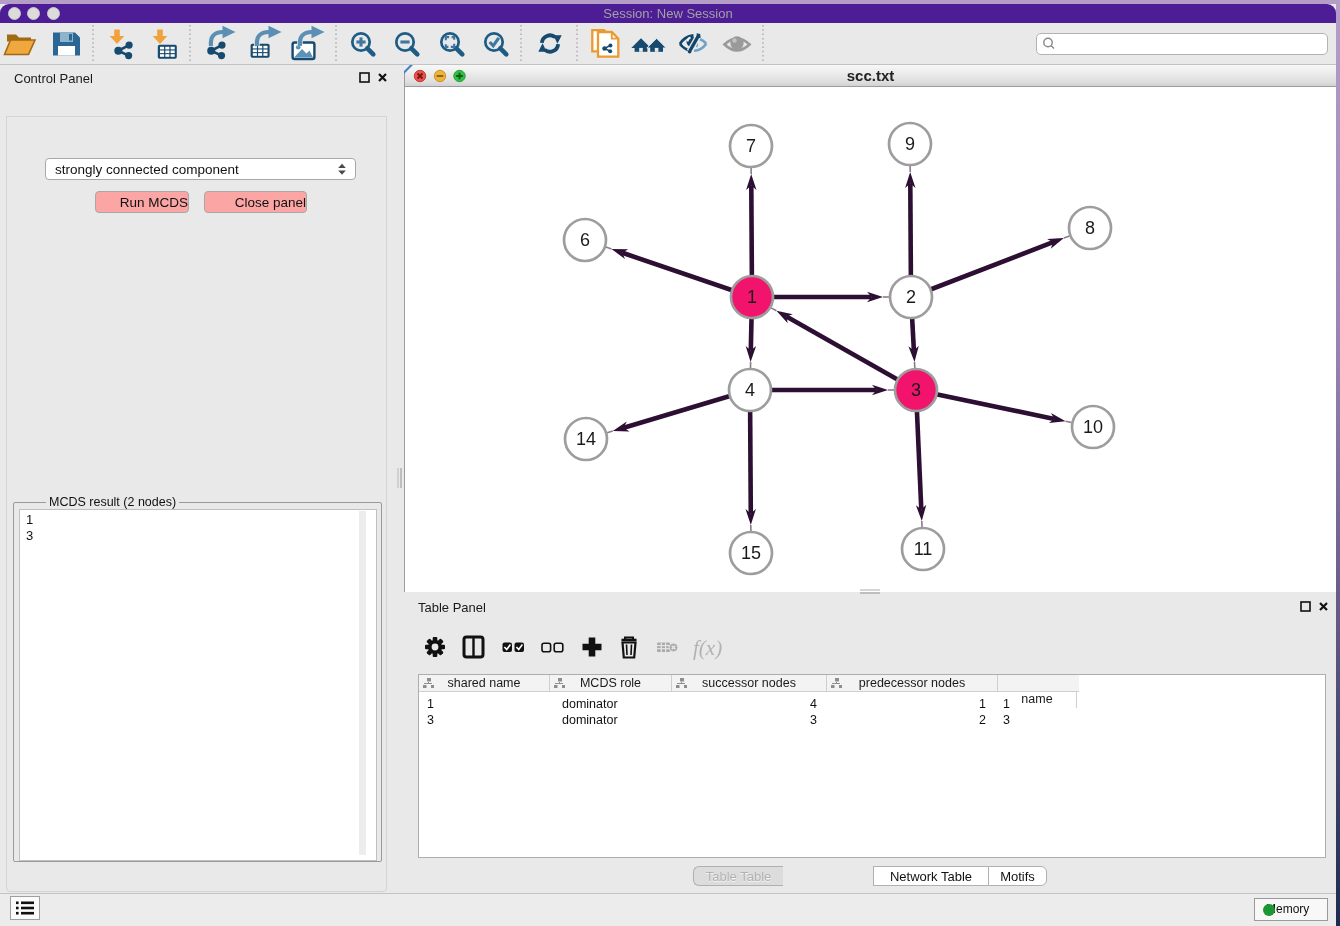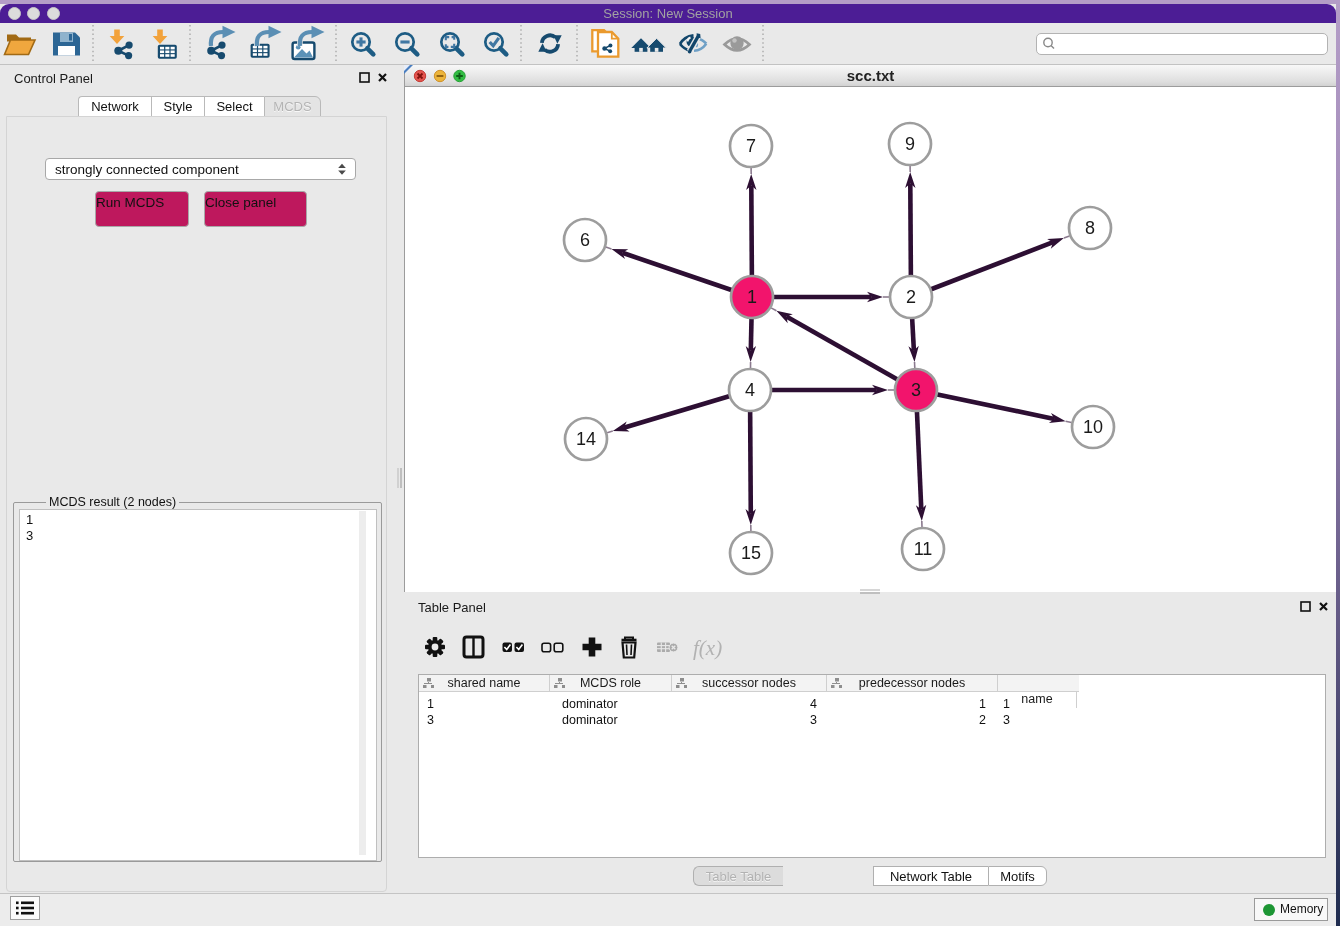--- a/index.html
+++ b/index.html
@@ -34,22 +34,22 @@
 .ctab { background:#fff; border:1px solid #b9b9b9; border-right:none; height:21px;
   text-align:center; font-size:13px; line-height:20px; color:#111; }
 .ctab:first-child { border-radius:4px 0 0 0; }
 .ctab:last-child { border-right:1px solid #b9b9b9; border-radius:0 6px 0 0; }
 .ctab.sel { background:#e4e4e4; color:#b4b4b4; text-shadow:0 1px 0 #f8f8f8; }
 #cpane { position:absolute; left:6px; top:51px; width:381px; height:776px;
   background:#e9e9e9; border:1px solid #d4d4d4; border-radius:0 0 4px 4px; }
 #dropdown { position:absolute; left:38px; top:41px; width:311px; height:22px; background:#fff;
   border:1px solid #a8a8a8; border-radius:4px; font-size:13.5px; line-height:21px;
   padding-left:9px; color:#111; }
-.cbtn { position:absolute; top:74px; height:36px; background:#be185d; border:1px solid #a8a8a8;
-  border-radius:4px; text-align:left; font-size:13.5px; line-height:21px; color:#111; }
+.cbtn { position:absolute; top:74px; height:22px; background:#fca5a5; border:1px solid #a8a8a8;
+  border-radius:4px; text-align:right; font-size:13.5px; line-height:21px; color:#111; }
 #mcdsbox { position:absolute; left:6px; top:378px; width:369px; height:367px;
   border:1px solid #9a9a9a; border-radius:2px;padding-left:24px; }
 #mcdsbox legend { font-size:12.5px; padding:0 3px; margin-left:8px; color:#111; }
 #mcdstext { position:absolute; left:5px; top:0px; width:358px; height:352px; background:#fff;
   border:1px solid #c0c0c0; font-size:13px; line-height:16px; padding:2px 0 0 6px; color:#111; }
 #mcdsscroll { position:absolute; right:10px; top:1px; width:7px; height:344px; background:#ededed; }
 
 #ttable { position:absolute; left:14px; top:82px; width:908px; height:184px; background:#fff;
   border:1px solid #adadad; }
 #thead { position:absolute; left:0; top:0; width:660px; height:17px; background:#f3f3f3;
@@ -69,21 +69,21 @@
 #btabs { position:absolute; left:289px; top:274px; height:20px; display:flex; }
 .btab { height:20px; background:#fff; border:1px solid #b0b0b0; border-right:none;
   text-align:center; font-size:13px; line-height:19px; color:#111; }
 .btab:last-child { border-right:1px solid #b0b0b0; }
 .btab.bsel { background:#dcdcdc; color:#b2b2b2; text-shadow:0 1px 0 #f4f4f4; }
 
 #listbtn { position:absolute; left:10px; top:2px; width:30px; height:24px; background:#fbfbfb;
   border:1px solid #9f9f9f; display:flex; align-items:center; justify-content:center; }
 #membtn { position:absolute; left:1254px; top:4px; width:74px; height:23px; background:#f8f8f8;
   border:1px solid #9a9a9a; font-size:12px; color:#111; line-height:21px; text-align:left;
-  padding-left:25px; }
+  padding-left:11px; }
 #memdot { position:absolute; left:8px; top:5px; width:12px; height:12px; border-radius:50%;
   background:#1d9634; }
 </style>
 </head>
 <body>
 <div id="win"></div>
   <div id="titlebar">
     <div class="tl" style="left:8px"></div>
     <div class="tl" style="left:27px"></div>
     <div class="tl" style="left:47px"></div>
@@ -232,26 +232,20 @@
     <circle cx="1048" cy="22.5" r="4.2" fill="none" stroke="#888" stroke-width="1.4"></circle>
     <line x1="1051" y1="25.5" x2="1054" y2="28.5" stroke="#888" stroke-width="1.4"></line>
   </svg>
   </div>
   <div id="control">
     <div style="position:absolute;left:14px;top:6px;font-size:13px;color:#1a1a1a;">Control Panel</div>
     <svg width="30" height="14" style="position:absolute;left:358px;top:6px;">
       <rect x="2" y="2" width="9" height="9" fill="none" stroke="#111" stroke-width="1.6"></rect>
       <path d="M21 3 L28 10 M28 3 L21 10" stroke="#111" stroke-width="2.2"></path>
     </svg>
-    <div class="tabrow" style="position:absolute;left:78px;top:31px;">
-      <div class="ctab" style="width:73px;">Network</div>
-      <div class="ctab" style="width:53px;">Style</div>
-      <div class="ctab" style="width:60px;">Select</div>
-      <div class="ctab sel" style="width:57px;">MCDS</div>
-    </div>
     <div id="cpane">
       <div id="dropdown">strongly connected component
         <svg width="10" height="13" style="position:absolute;right:8px;top:4px;">
           <path d="M1.2 5 L5 0.8 L8.8 5 Z" fill="#4a4a4a"></path>
           <path d="M1.2 7.6 L5 11.8 L8.8 7.6 Z" fill="#4a4a4a"></path>
         </svg>
       </div>
       <div class="cbtn" style="left:88px;width:94px;">Run MCDS</div>
       <div class="cbtn" style="left:197px;width:103px;">Close panel</div>
       <fieldset id="mcdsbox">

